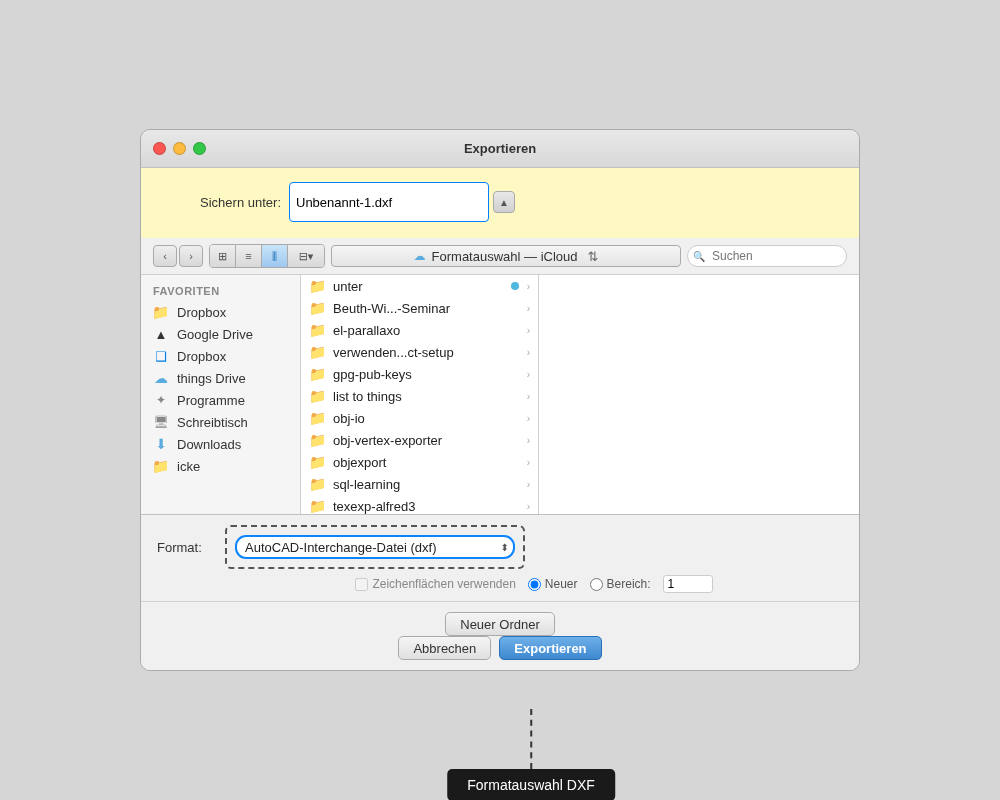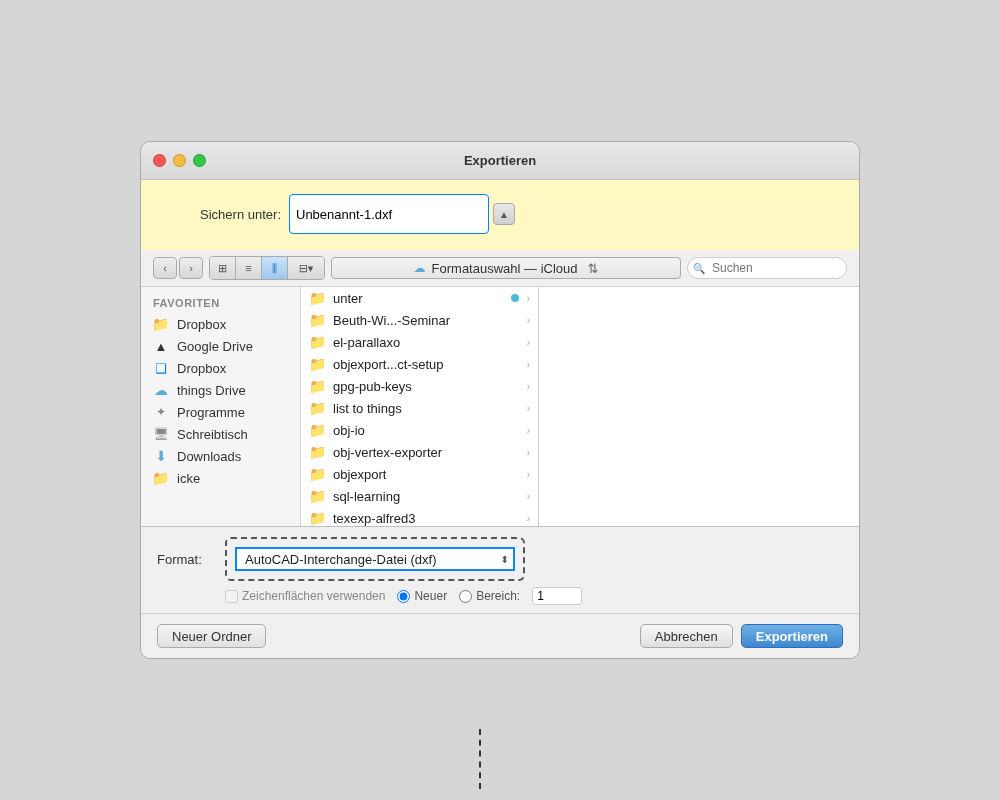--- a/index.html
+++ b/index.html
@@ -361,41 +361,42 @@
       display: inline-flex;
       align-items: center;
     }
 
     .format-select {
       height: 24px;
       padding: 0 24px 0 8px;
       font-size: 13px;
       background: white;
       border: 2px solid #0a84ff;
-      border-radius: 0;
+      border-radius: 11px;
       appearance: none;
       cursor: pointer;
       min-width: 280px;
       color: #222;
     }
 
     .select-arrow {
       position: absolute;
       right: 6px;
       pointer-events: none;
       font-size: 10px;
       color: #555;
     }
 
     .options-row {
       display: flex;
       align-items: center;
       gap: 12px;
       margin-top: 6px;
       padding-left: 68px;
+      justify-content: center;
     }
 
     .checkbox-label {
       display: flex;
       align-items: center;
       gap: 4px;
       font-size: 12px;
       color: #888;
     }
 
@@ -416,20 +417,21 @@
       font-size: 12px;
     }
 
     
     .bottom-bar {
       padding: 10px 16px;
       background: #f0f0f0;
       display: flex;
       justify-content: space-between;
       align-items: center;
+      flex-direction: column;
     }
 
     .btn {
       height: 24px;
       padding: 0 14px;
       border-radius: 5px;
       font-size: 13px;
       cursor: pointer;
       border: 1px solid #aaa;
       background: linear-gradient(to bottom, #f5f5f5, #e0e0e0);
@@ -573,21 +575,21 @@
             <span class="file-name">Beuth-Wi...-Seminar</span>
             <span class="file-arrow">›</span>
           </div>
           <div class="file-item">
             <span class="file-folder-icon">📁</span>
             <span class="file-name">el-parallaxo</span>
             <span class="file-arrow">›</span>
           </div>
           <div class="file-item">
             <span class="file-folder-icon">📁</span>
-            <span class="file-name">objexport...ct-setup</span>
+            <span class="file-name">verwenden...ct-setup</span>
             <span class="file-arrow">›</span>
           </div>
           <div class="file-item">
             <span class="file-folder-icon">📁</span>
             <span class="file-name">gpg-pub-keys</span>
             <span class="file-arrow">›</span>
           </div>
           <div class="file-item">
             <span class="file-folder-icon">📁</span>
             <span class="file-name">list to things</span>
@@ -664,18 +666,19 @@
           <button class="btn">Abbrechen</button>
           <button class="btn btn-primary">Exportieren</button>
         </div>
       </div>
 
     </div>
 
     <div style="position: absolute; bottom: -130px; left: 50%; transform: translateX(-10%);">
       <div style="display: flex; flex-direction: column; align-items: center;">
         <div style="width:2px; height:60px; border-left:2px dashed #333; margin-left: -40px;"></div>
+        <div style="background:#1a1a1a; color:white; padding:8px 20px; border-radius:5px; font-size:14px; font-weight:500; margin-left:-40px;">Formatauswahl DXF</div>
       </div>
     </div>
 
   </div>
 
 </div>
 
 </body></html>

